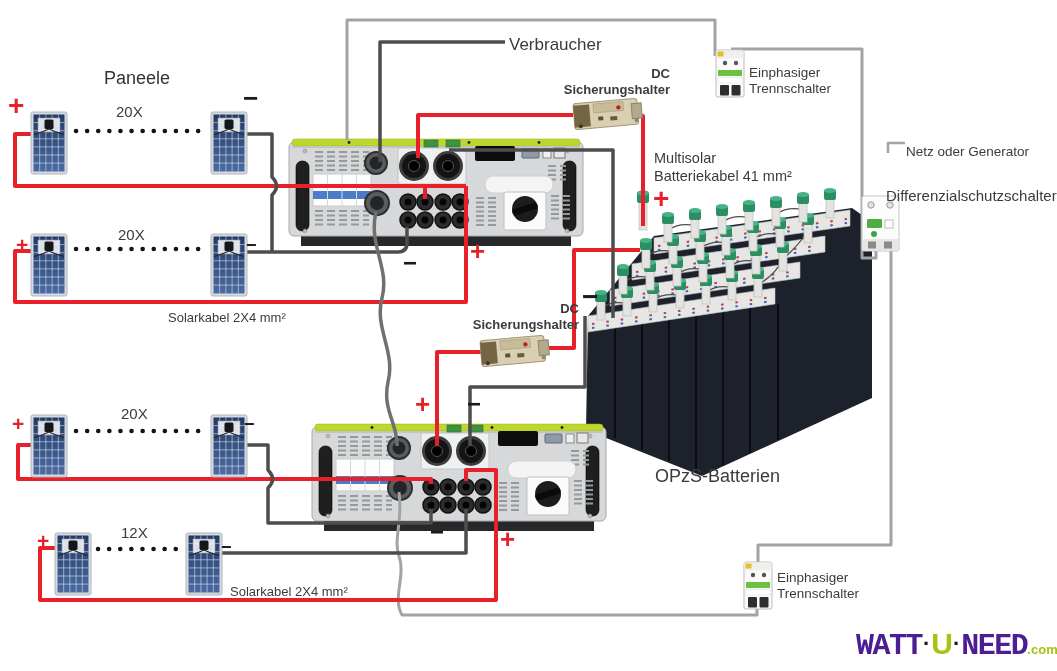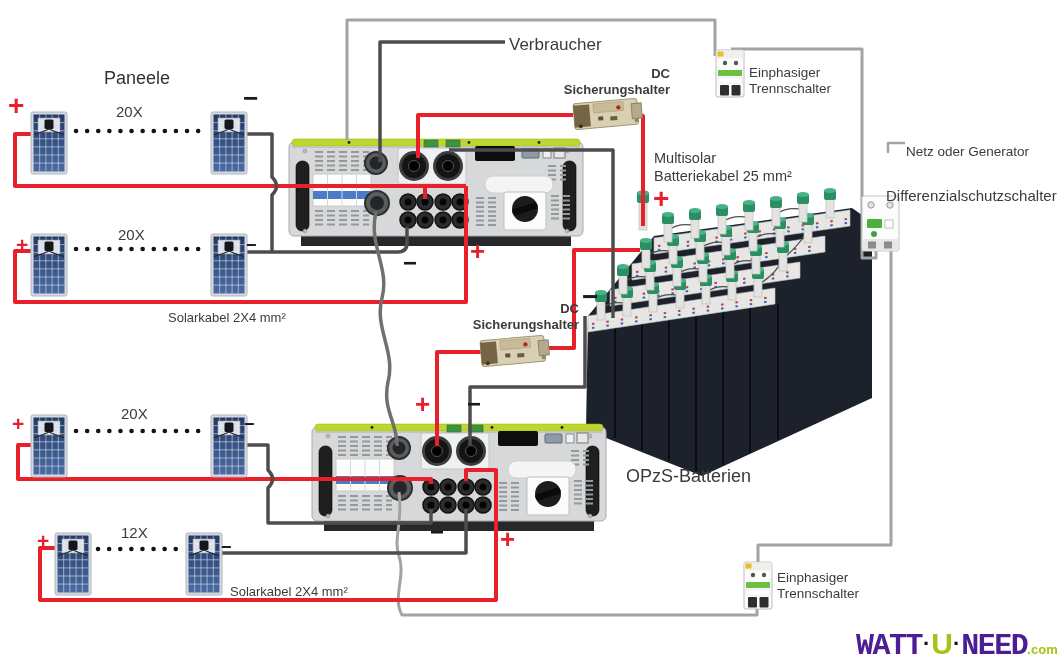--- a/index.html
+++ b/index.html
@@ -359,23 +359,23 @@
 <div class="lbl" style="left:777px;top:564px;font-size:13.5px">
   <div>Einphasiger</div>
       <div>Trennschalter</div>
 </div>
 
 <div class="lbl" style="left:906px;top:138px;font-size:13.5px">Netz oder Generator</div>
 <div class="lbl" style="left:886px;top:181px;font-size:15px">Differenzialschutzschalter</div>
 
 <div class="lbl" style="left:654px;top:144px;font-size:14.5px">
   <div>Multisolar</div>
-      <div>Batteriekabel 25 mm²</div>
-</div>
-<div class="lbl" style="left:626px;top:460px;font-size:18px">OPzS-Batterien</div>
+      <div>Batteriekabel 41 mm²</div>
+</div>
+<div class="lbl" style="left:655px;top:460px;font-size:18px">OPzS-Batterien</div>
 
 <div class="lbl" style="left:168px;top:304px;font-size:13px">Solarkabel 2X4 mm²</div>
 <div class="lbl" style="left:230px;top:578px;font-size:13px">Solarkabel 2X4 mm²</div>
 
 <div class="sign-plus" style="left:8px;top:92px;font-size:28px">+</div>
 <div class="sign-plus" style="left:16px;top:234px;font-size:21px">+</div>
 <div class="sign-plus" style="left:12px;top:413px;font-size:21px">+</div>
 <div class="sign-plus" style="left:37px;top:530px;font-size:21px">+</div>
 <div class="sign-plus" style="left:470px;top:238px;font-size:26px">+</div>
 <div class="sign-plus" style="left:415px;top:391px;font-size:26px">+</div>

